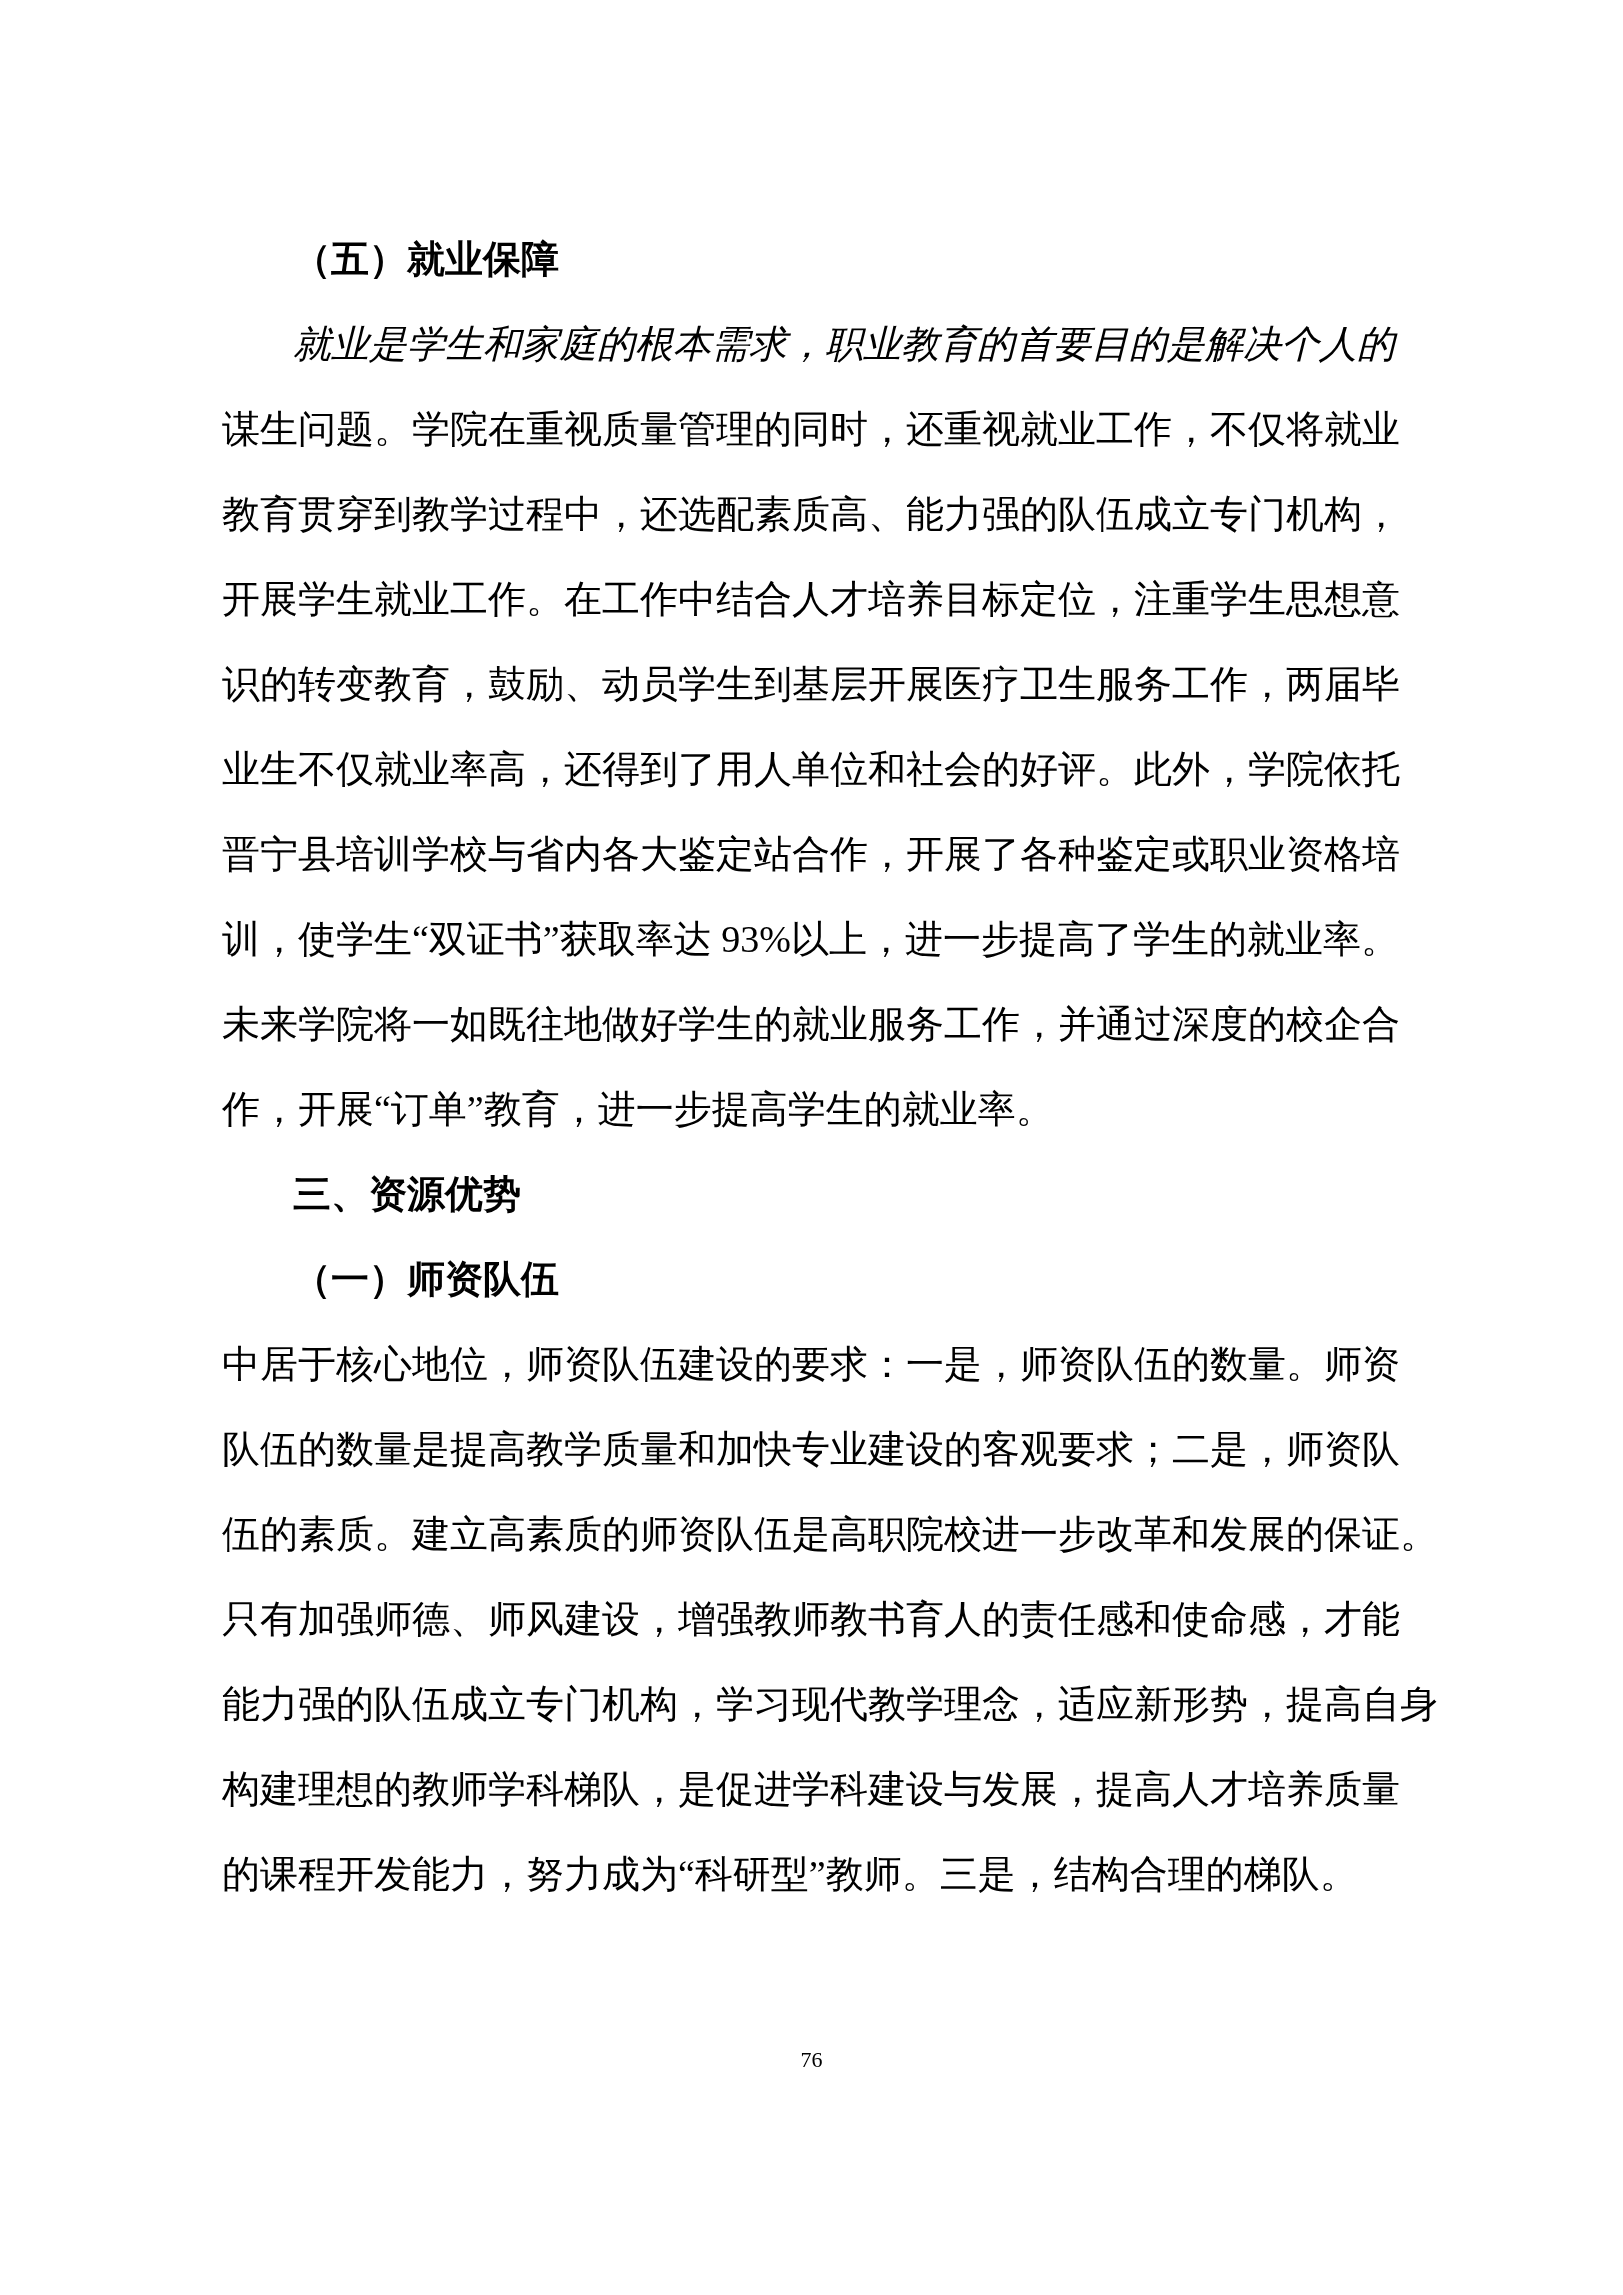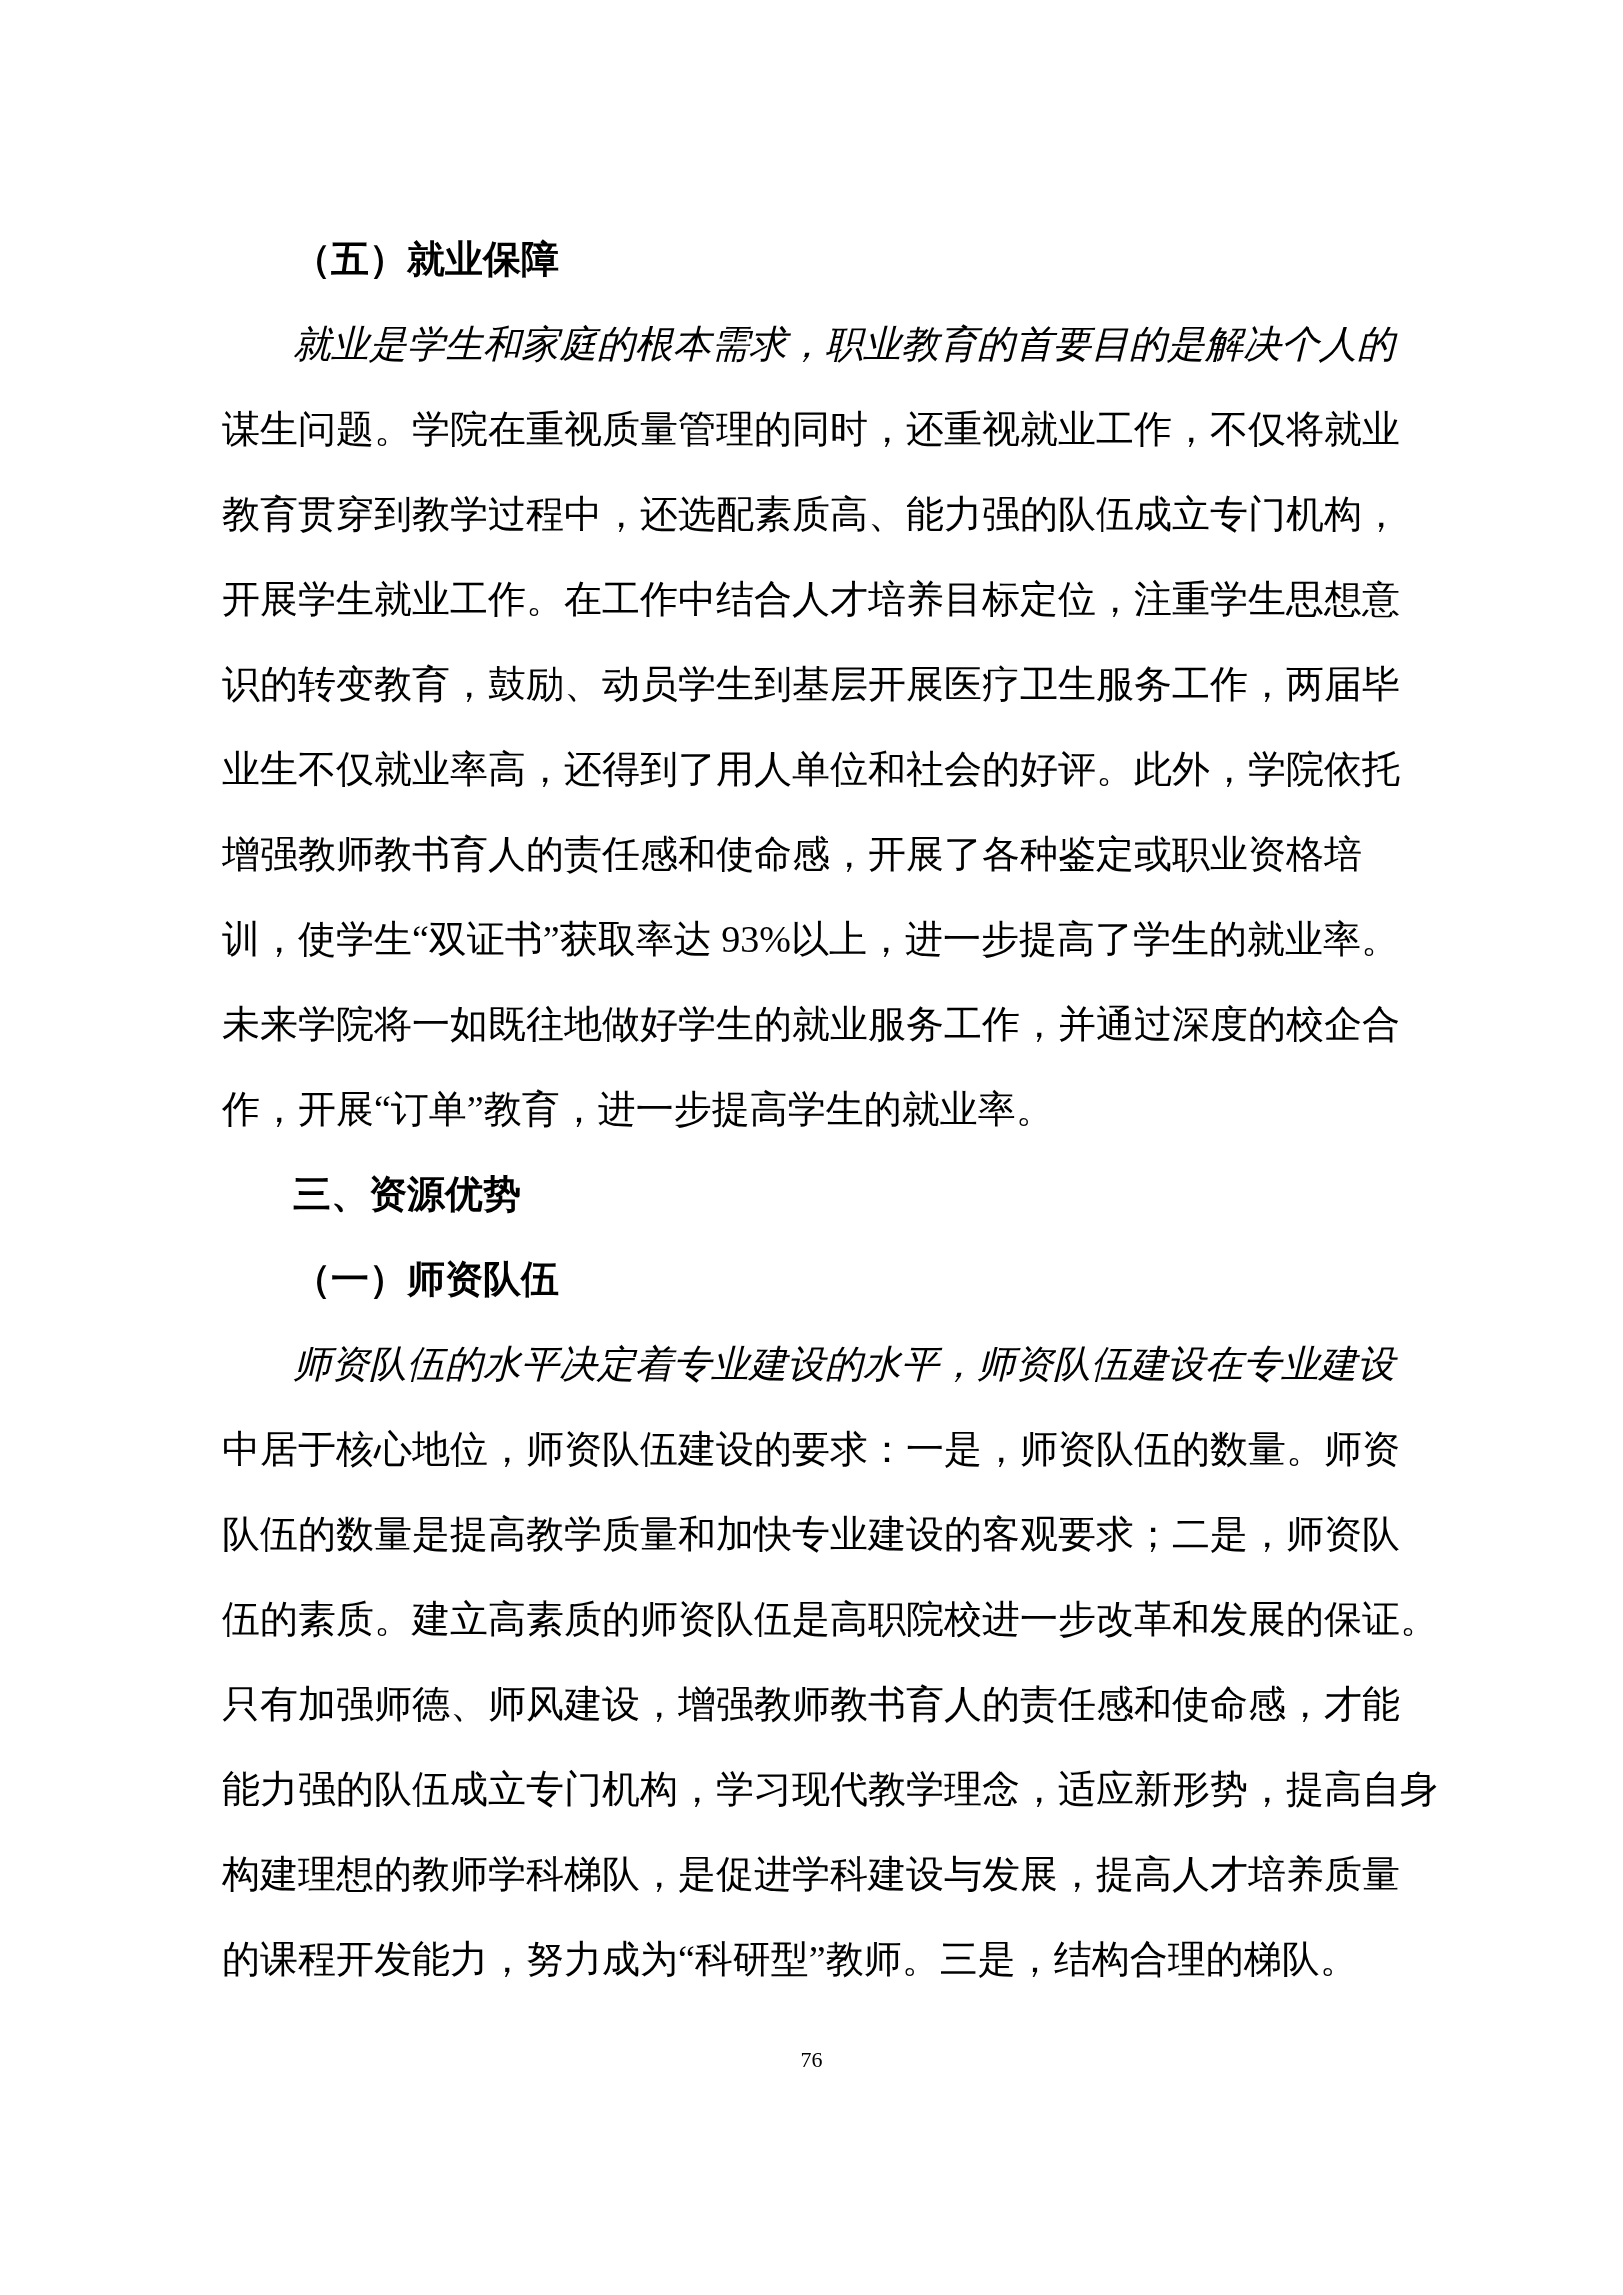--- a/index.html
+++ b/index.html
@@ -56,27 +56,26 @@
 <div class="page">
   <div class="content">
 
   <div class="row heading">（五）就业保障</div>
       <div class="row first">就业是学生和家庭的根本需求，职业教育的首要目的是解决个人的</div>
       <div class="row body">谋生问题。学院在重视质量管理的同时，还重视就业工作，不仅将就业</div>
       <div class="row body">教育贯穿到教学过程中，还选配素质高、能力强的队伍成立专门机构，</div>
       <div class="row body">开展学生就业工作。在工作中结合人才培养目标定位，注重学生思想意</div>
       <div class="row body">识的转变教育，鼓励、动员学生到基层开展医疗卫生服务工作，两届毕</div>
       <div class="row body">业生不仅就业率高，还得到了用人单位和社会的好评。此外，学院依托</div>
-      <div class="row body">增强教师教书育人的责任感和使命感，开展了各种鉴定或职业资格培</div>
+      <div class="row body">晋宁县培训学校与省内各大鉴定站合作，开展了各种鉴定或职业资格培</div>
       <div class="row body">训，使学生“双证书”获取率达 93%以上，进一步提高了学生的就业率。</div>
       <div class="row body">未来学院将一如既往地做好学生的就业服务工作，并通过深度的校企合</div>
       <div class="row body">作，开展“订单”教育，进一步提高学生的就业率。</div>
       <div class="row heading">三、资源优势</div>
       <div class="row heading">（一）师资队伍</div>
-      <div class="row first">师资队伍的水平决定着专业建设的水平，师资队伍建设在专业建设</div>
       <div class="row body">中居于核心地位，师资队伍建设的要求：一是，师资队伍的数量。师资</div>
       <div class="row body">队伍的数量是提高教学质量和加快专业建设的客观要求；二是，师资队</div>
       <div class="row body">伍的素质。建立高素质的师资队伍是高职院校进一步改革和发展的保证。</div>
       <div class="row body">只有加强师德、师风建设，增强教师教书育人的责任感和使命感，才能</div>
       <div class="row body">能力强的队伍成立专门机构，学习现代教学理念，适应新形势，提高自身</div>
       <div class="row body">构建理想的教师学科梯队，是促进学科建设与发展，提高人才培养质量</div>
       <div class="row body">的课程开发能力，努力成为“科研型”教师。三是，结构合理的梯队。</div>
     </div>
 
   <div class="footer">

